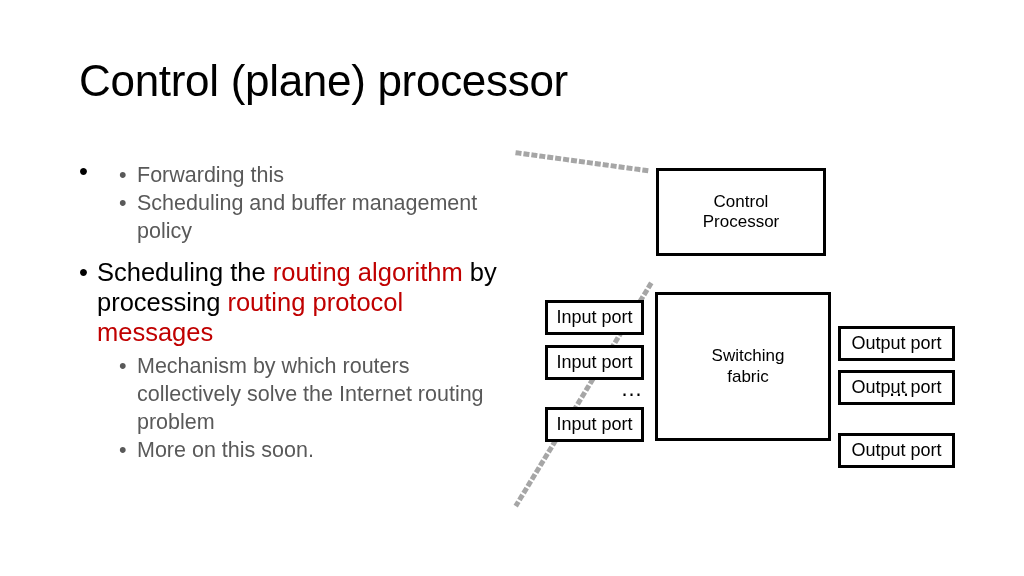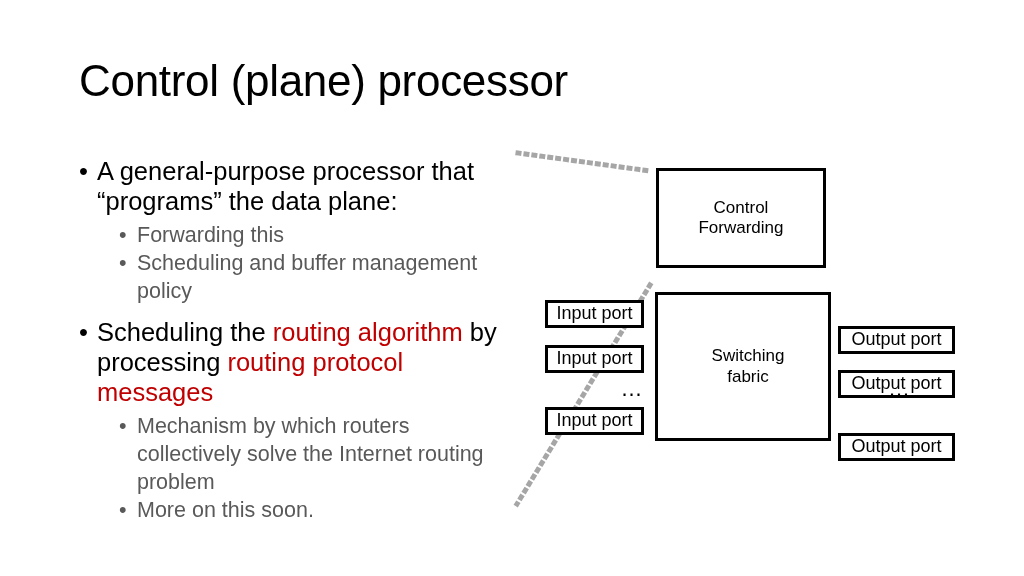--- a/index.html
+++ b/index.html
@@ -107,36 +107,36 @@
     justify-content: center;
     text-align: center;
     color: #000000;
     line-height: 1.18;
   }
 
   #control-processor-box {
     left: 656px;
     top: 168px;
     width: 170px;
-    height: 100px;
+    height: 88px;
     font-size: 17px;
   }
 
   #switching-fabric-box {
     left: 655px;
     top: 292px;
     width: 176px;
     height: 149px;
     font-size: 17px;
     padding-left: 10px;
   }
 
   .port-box {
     font-size: 18px;
-    height: 28px;
+    height: 35px;
     border-width: 3px;
   }
 
   .in-port { left: 545px; width: 99px; }
   .out-port { left: 838px; width: 117px; margin-top: 24px; }
 
   #input-port-1  { top: 300px; }
   #input-port-2  { top: 345px; }
   #input-port-3  { top: 407px; }
 
@@ -165,21 +165,20 @@
 <body>
 
 <div class="slide">
 
   <div class="slide-title">Control (plane) processor</div>
 
   <div class="body-col">
 
     <div class="lvl1">
       <span class="bullet-dot">•</span>
-      <span>A general-purpose processor that “programs” the data plane:</span>
     </div>
 
     <div class="gap-sm"></div>
 
     <div class="lvl2">
       <span class="bullet-dot">•</span>
       <span>Forwarding this</span>
     </div>
 
     <div class="lvl2">
@@ -211,21 +210,21 @@
   <div class="diagram">
 
     <svg class="dashed-svg" viewBox="0 0 1024 576">
       <line id="leader-upper" x1="518" y1="153" x2="650" y2="171" stroke="#A6A6A6" stroke-width="5" stroke-linecap="square" stroke-dasharray="1 7"></line>
       <line id="leader-lower" x1="650" y1="285" x2="517" y2="504" stroke="#A6A6A6" stroke-width="5" stroke-linecap="square" stroke-dasharray="1 7"></line>
     </svg>
 
     <div class="dbox" id="control-processor-box">
       <div>
         <div>Control</div>
-        <div>Forwarding</div>
+        <div>Processor</div>
       </div>
     </div>
 
     <div class="dbox" id="switching-fabric-box">
       <div>
         <div>Switching</div>
         <div>fabric</div>
       </div>
     </div>
 

